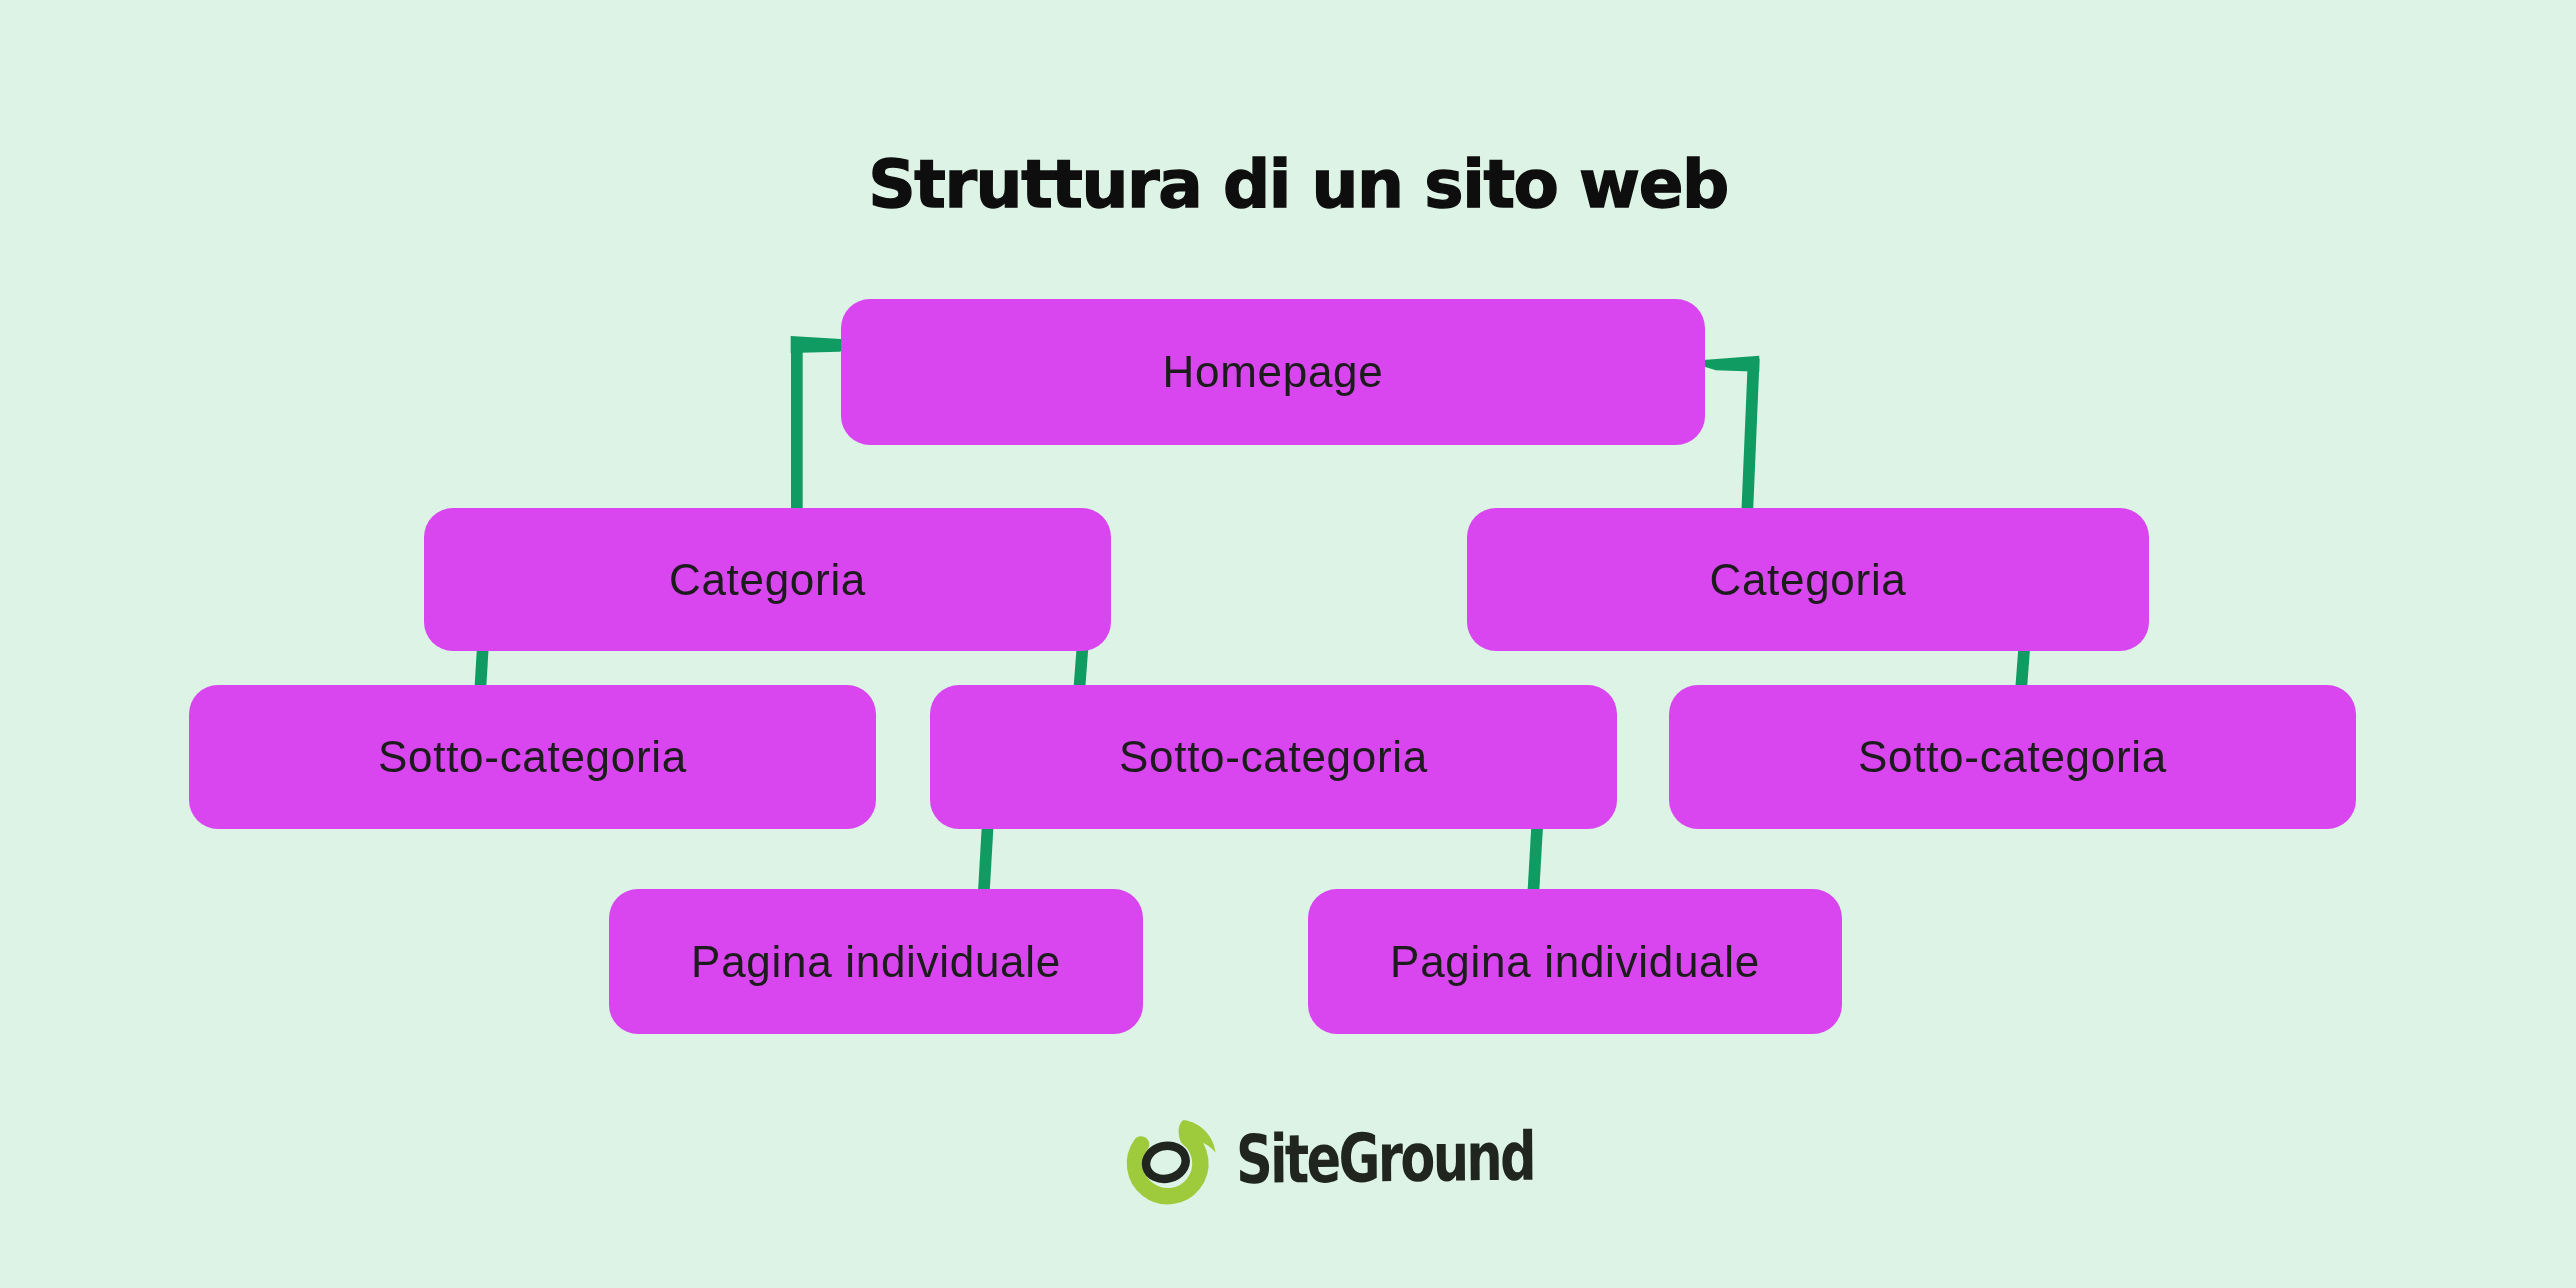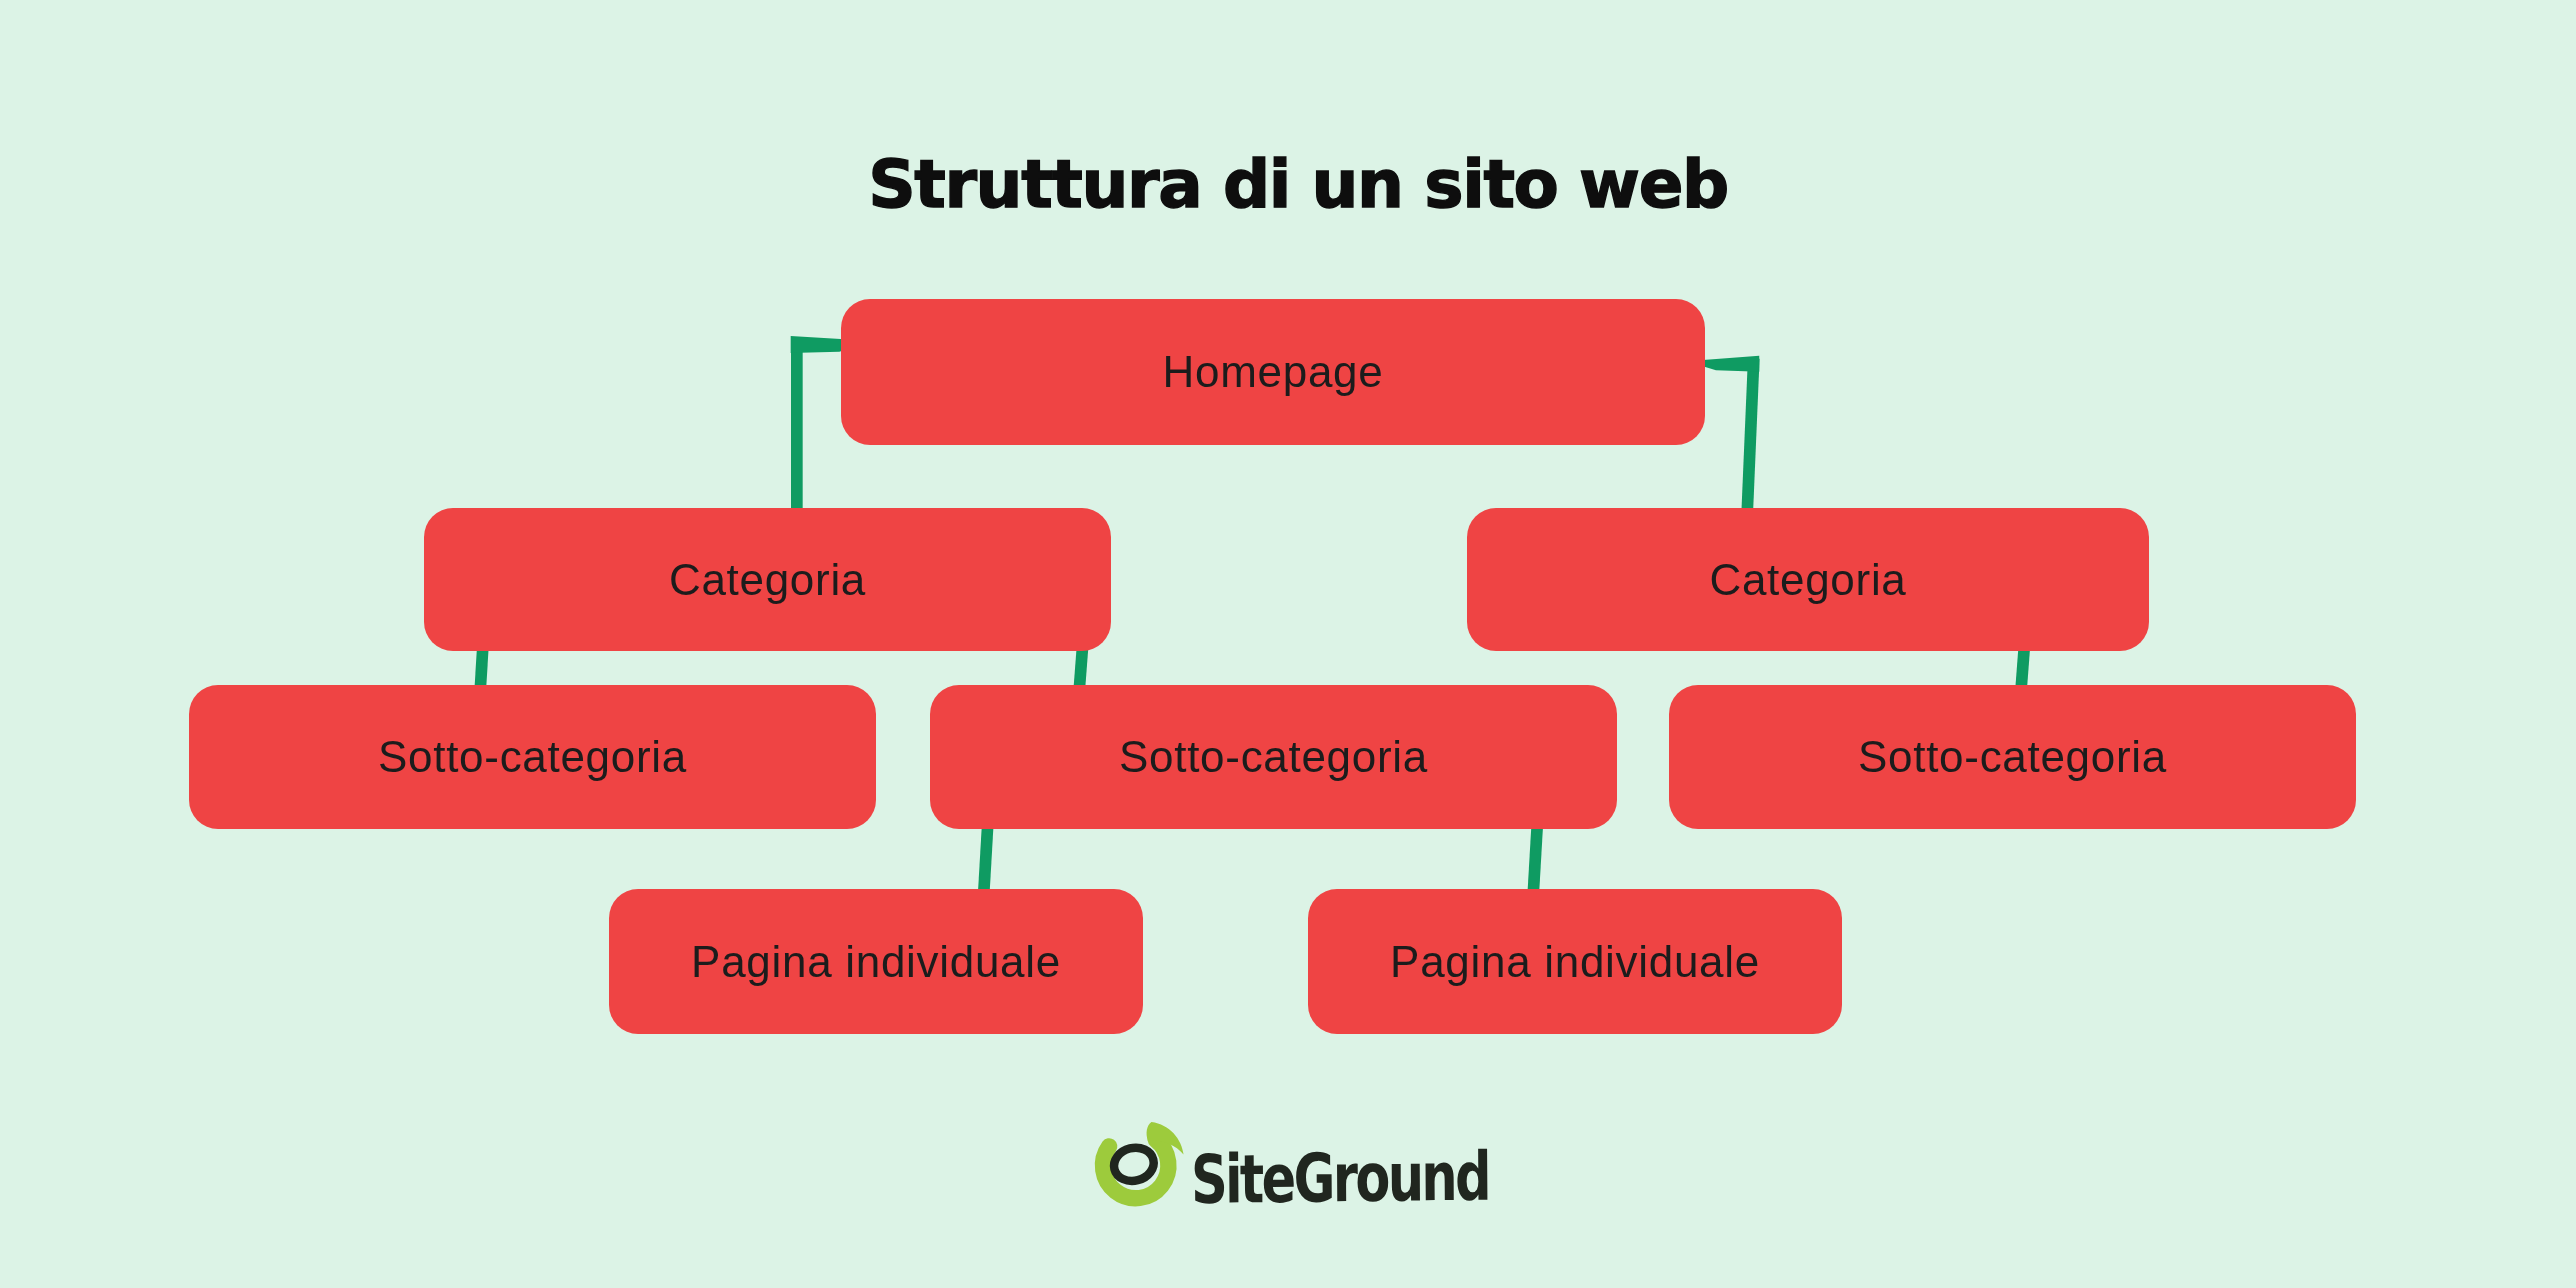--- a/index.html
+++ b/index.html
@@ -34,21 +34,21 @@
   .connectors {
     position: absolute;
     inset: 0;
     width: 2576px;
     height: 1288px;
     z-index: 1;
   }
 
   .node {
     position: absolute;
-    background: #ef4444;
+    background: #d946ef;
     border-radius: 29px;
     display: flex;
     align-items: center;
     justify-content: center;
     font-size: 44px;
     letter-spacing: 0.7px;
     color: #1c1c1c;
     z-index: 2;
     white-space: nowrap;
   }
@@ -57,26 +57,26 @@
   .n-cat-l    { left: 424px;  top: 508px;  width: 687px; height: 143px; }
   .n-cat-r    { left: 1467px; top: 508px;  width: 682px;  height: 143px; }
   .n-sub-1    { left: 189px;  top: 685px;  width: 687px; height: 144px; }
   .n-sub-2    { left: 930px; top: 685px;  width: 687px; height: 144px; }
   .n-sub-3    { left: 1669px; top: 685px;  width: 687px; height: 144px; }
   .n-pag-1    { left: 609px;  top: 889px; width: 534px;  height: 145px; }
   .n-pag-2    { left: 1308px; top: 889px; width: 534px;  height: 145px; }
 
   .logo {
     position: absolute;
-    left: 1086px;
+    left: 1118px;
     top: 1107px;
     height: 107px;
     display: flex;
-    align-items: flex-end;
-    gap: 2px;
+    align-items: center;
+    gap: 15px;
     z-index: 3;
   }
   .logo-icon { width: 103px; height: 103px; }
   .logo-word {
     font-family: "DejaVu Sans", "Liberation Sans", sans-serif;
     font-size: 67px;
     font-weight: bold;
     letter-spacing: -3.4px;
     color: #20261f;
     transform: scaleX(0.76) rotate(-0.5deg);

